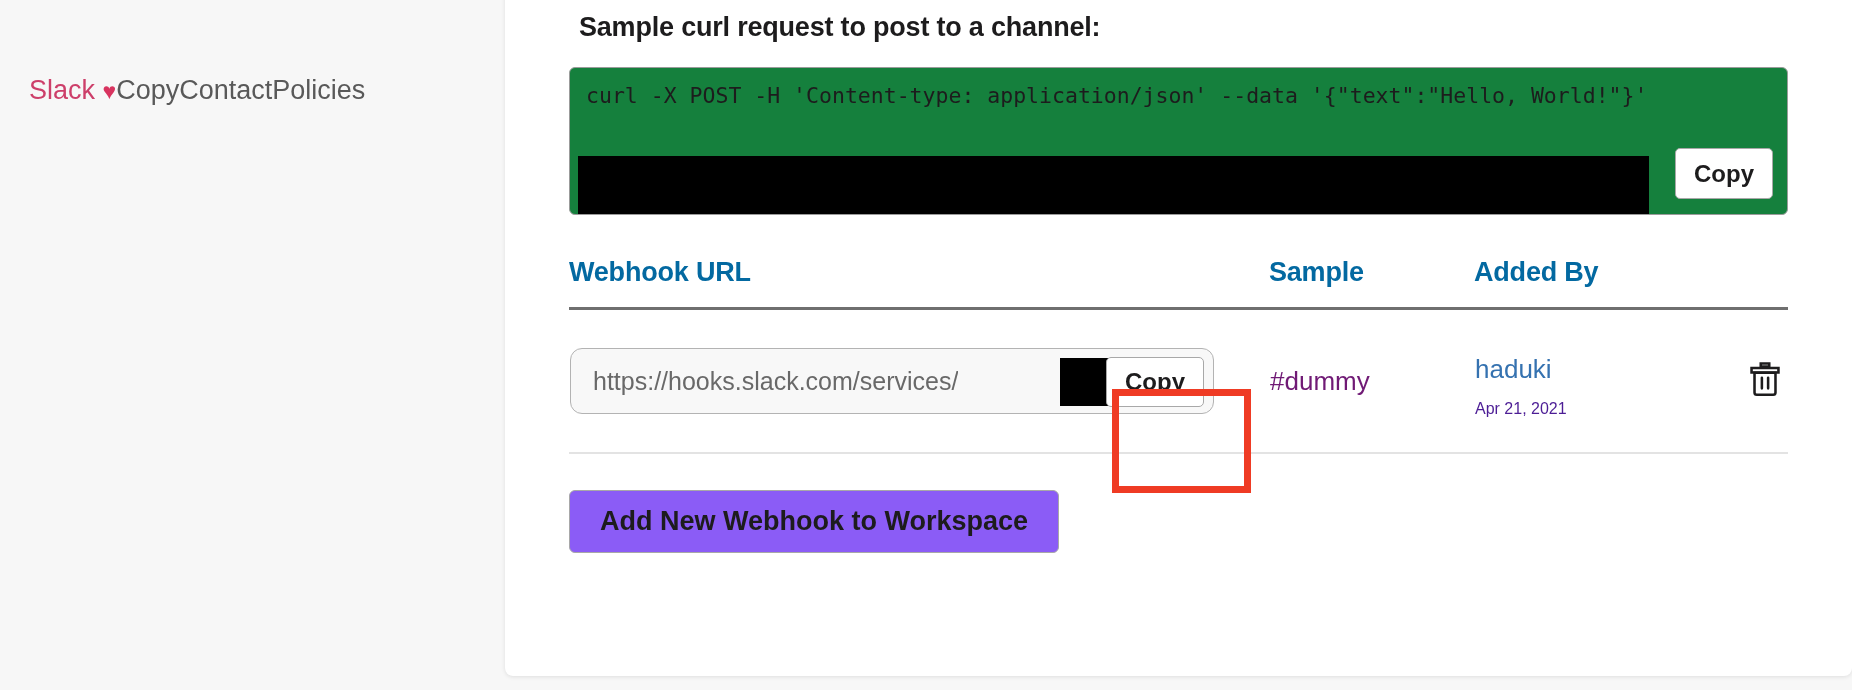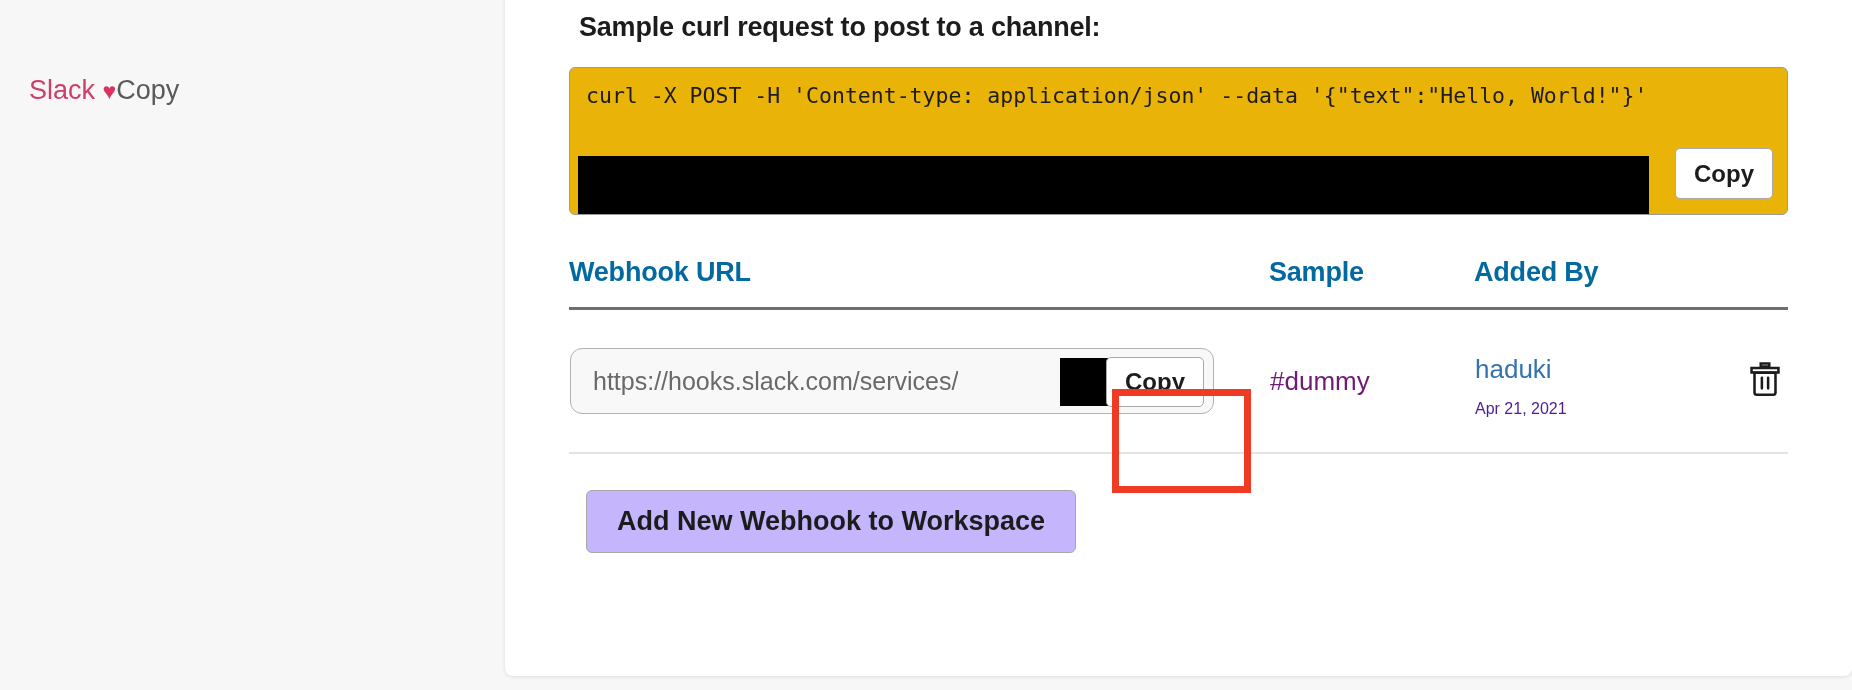--- a/index.html
+++ b/index.html
@@ -80,21 +80,21 @@
     line-height: 34px;
     letter-spacing: -0.2px;
   }
 
   
   #code-block {
     position: relative;
     margin-top: 23px;
     border: 1px solid #9b9b9b;
     border-radius: 6px;
-    background: #eab308;
+    background: #15803d;
     height: 148px;
     box-sizing: border-box;
     overflow: hidden;
   }
   #code-text {
     position: absolute;
     left: 16px;
     top: 12px;
     right: 14px;
     font-family: "DejaVu Sans Mono", monospace;
@@ -264,36 +264,37 @@
   
   #add-webhook-button {
     display: inline-block;
     margin-top: 36px;
     height: 63px;
     line-height: 61px;
     padding: 0 30px;
     font-size: 27px;
     font-weight: bold;
     color: #1d1c1d;
-    background: #c4b5fd;
+    background: #8b5cf6;
     border: 1px solid #a8a8a8;
     border-radius: 6px;
     box-sizing: border-box;
     cursor: pointer;
     white-space: nowrap;
-    margin-left: 17px;
   }
 </style>
 </head>
 <body>
 
 <div id="sidebar">
   <nav id="sidebar-nav">
     <a class="side-link brand" href="#"><span>Slack</span> <span class="heart">♥</span></a>
     <a class="side-link" href="#">Copy</a>
+    <a class="side-link" href="#">Contact</a>
+    <a class="side-link" href="#">Policies</a>
   </nav>
 </div>
 
 <div id="card">
   <div id="card-inner">
 
     <h2 id="curl-heading">Sample curl request to post to a channel:</h2>
 
     <div id="code-block">
       <pre id="code-text">curl -X POST -H 'Content-type: application/json' --data '{"text":"Hello, World!"}'</pre>

